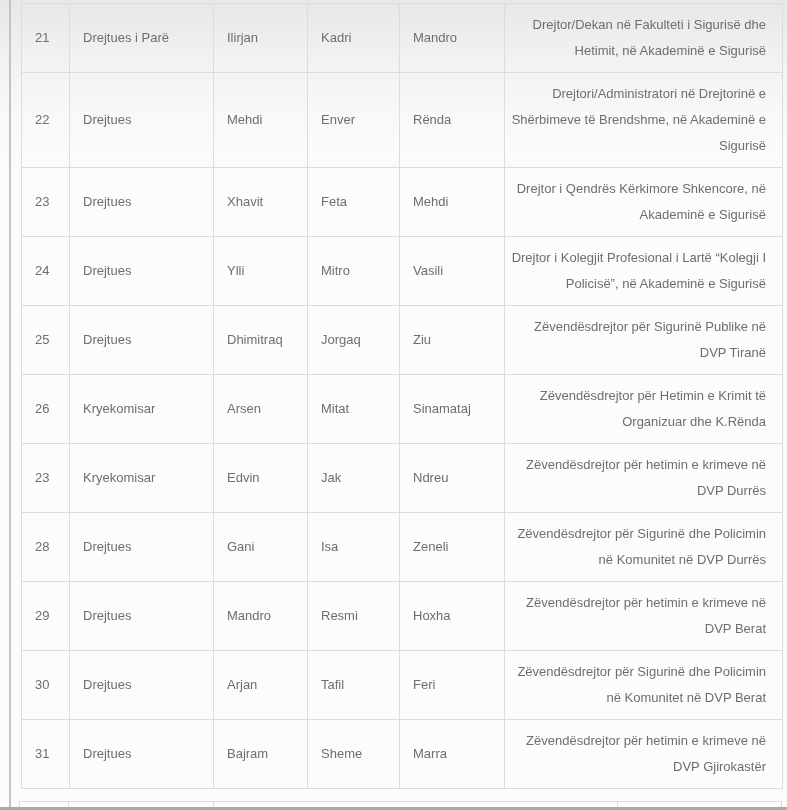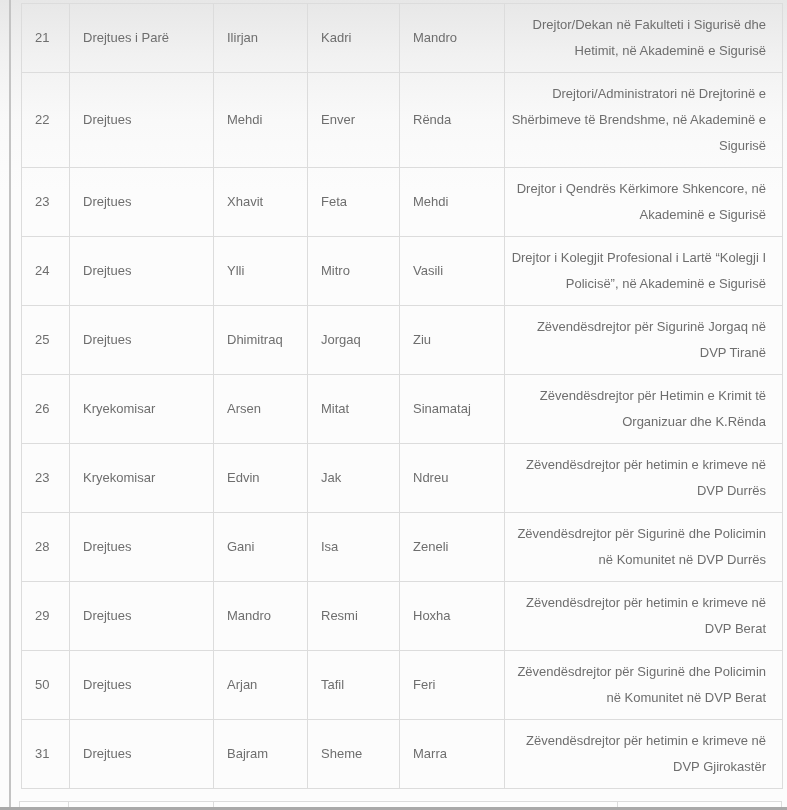--- a/index.html
+++ b/index.html
@@ -117,21 +117,21 @@
     <td class="cell-last-name">Vasili</td>
     <td class="cell-position">Drejtor i Kolegjit Profesional i Lartë “Kolegji I Policisë”, në Akademinë e Sigurisë</td>
   </tr>
 
   <tr>
     <td class="cell-number">25</td>
     <td class="cell-rank">Drejtues</td>
     <td class="cell-first-name">Dhimitraq</td>
     <td class="cell-father-name">Jorgaq</td>
     <td class="cell-last-name">Ziu</td>
-    <td class="cell-position">Zëvendësdrejtor për Sigurinë Jorgaq në DVP Tiranë</td>
+    <td class="cell-position">Zëvendësdrejtor për Sigurinë Publike në DVP Tiranë</td>
   </tr>
 
   <tr>
     <td class="cell-number">26</td>
     <td class="cell-rank">Kryekomisar</td>
     <td class="cell-first-name">Arsen</td>
     <td class="cell-father-name">Mitat</td>
     <td class="cell-last-name">Sinamataj</td>
     <td class="cell-position">Zëvendësdrejtor për Hetimin e Krimit të Organizuar dhe K.Rënda</td>
   </tr>
@@ -157,21 +157,21 @@
   <tr>
     <td class="cell-number">29</td>
     <td class="cell-rank">Drejtues</td>
     <td class="cell-first-name">Mandro</td>
     <td class="cell-father-name">Resmi</td>
     <td class="cell-last-name">Hoxha</td>
     <td class="cell-position">Zëvendësdrejtor për hetimin e krimeve në DVP Berat</td>
   </tr>
 
   <tr>
-    <td class="cell-number">50</td>
+    <td class="cell-number">30</td>
     <td class="cell-rank">Drejtues</td>
     <td class="cell-first-name">Arjan</td>
     <td class="cell-father-name">Tafil</td>
     <td class="cell-last-name">Feri</td>
     <td class="cell-position">Zëvendësdrejtor për Sigurinë dhe Policimin në Komunitet në DVP Berat</td>
   </tr>
 
   <tr>
     <td class="cell-number">31</td>
     <td class="cell-rank">Drejtues</td>

